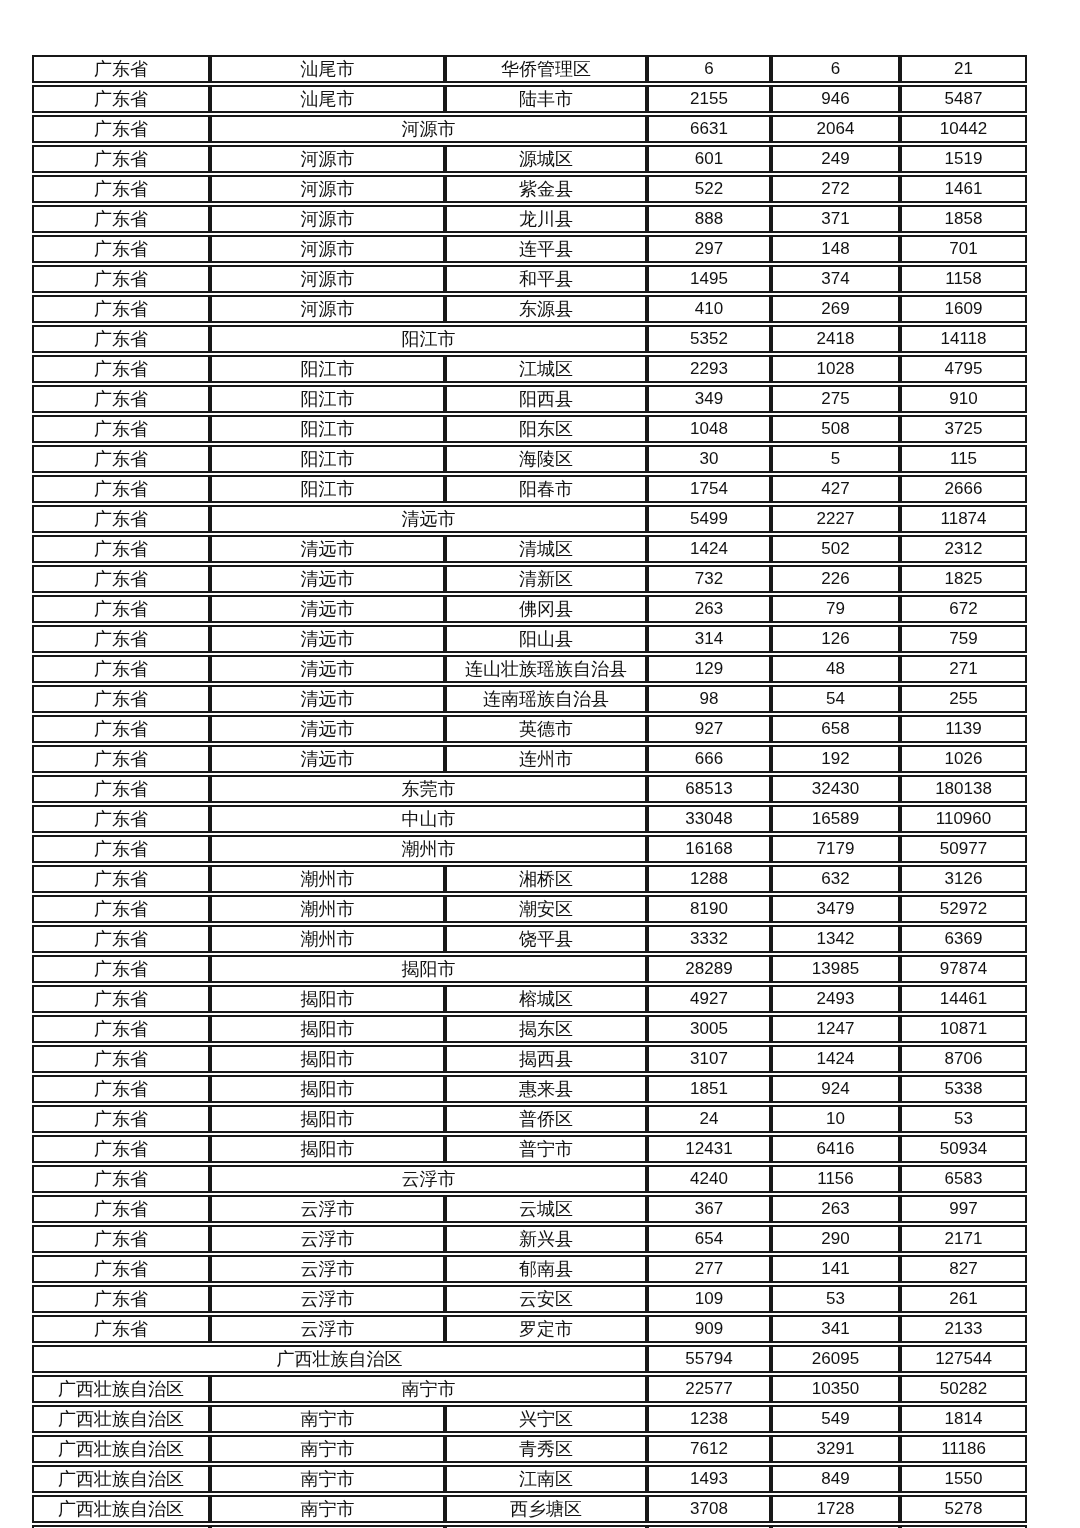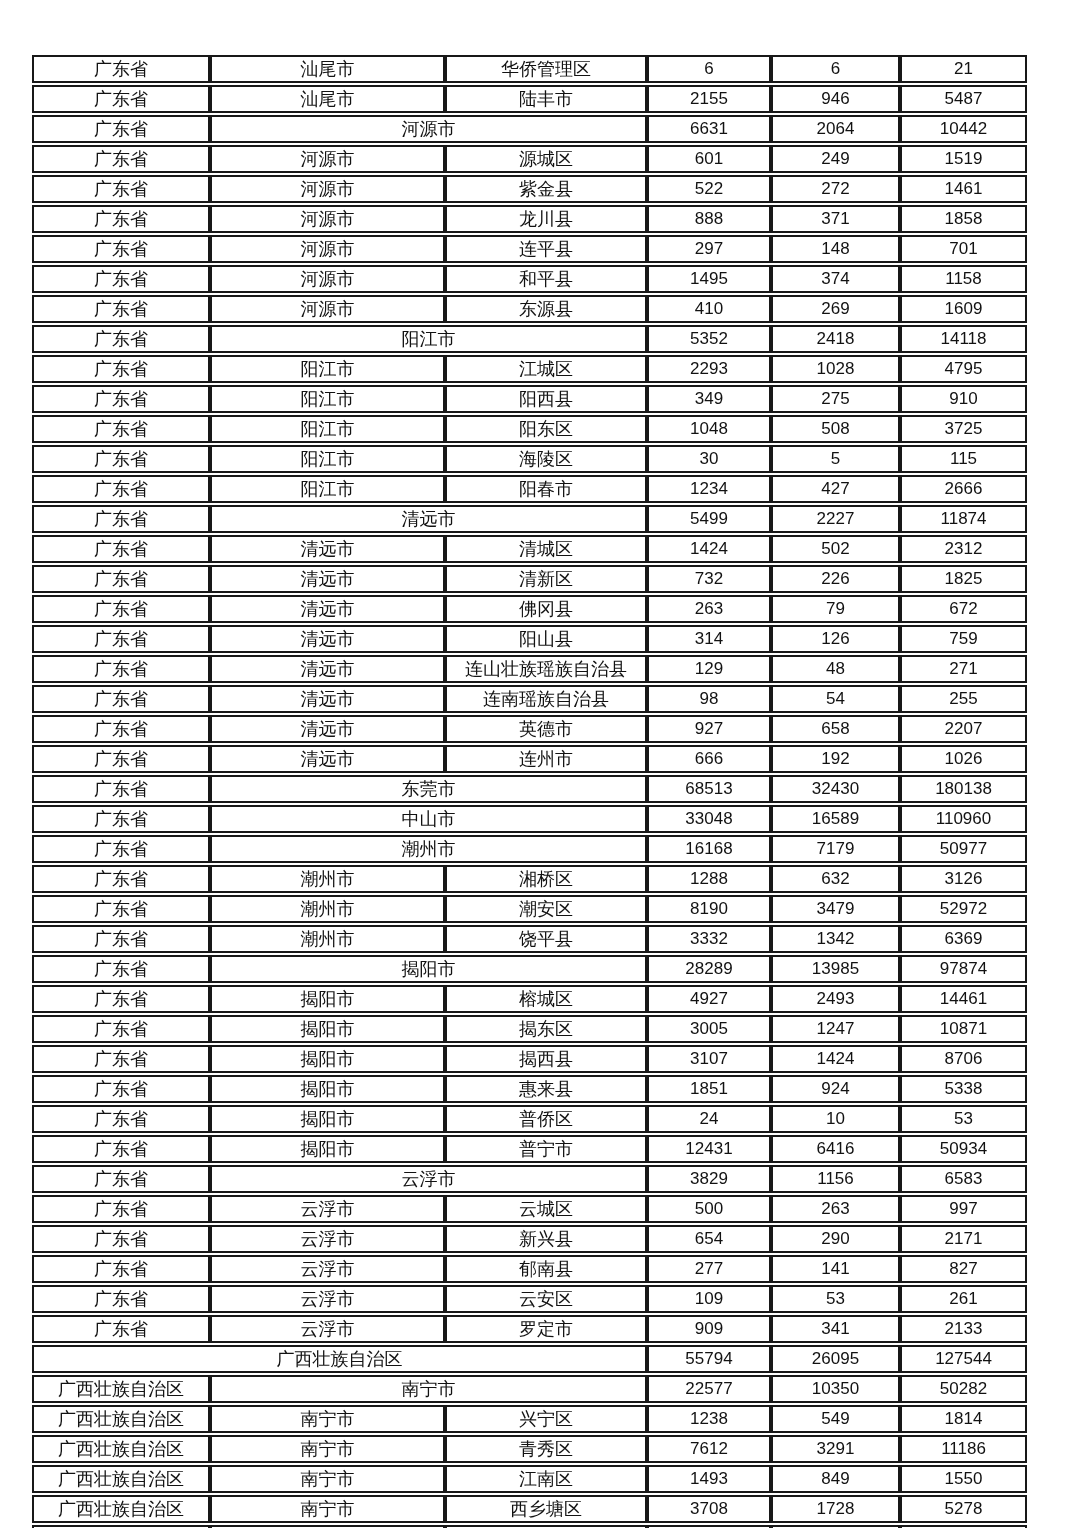--- a/index.html
+++ b/index.html
@@ -164,21 +164,21 @@
           <td class="name-cell">阳江市</td>
           <td class="name-cell">海陵区</td>
           <td class="value-cell">30</td>
           <td class="value-cell">5</td>
           <td class="value-cell">115</td>
         </tr>
         <tr>
           <td class="name-cell">广东省</td>
           <td class="name-cell">阳江市</td>
           <td class="name-cell">阳春市</td>
-          <td class="value-cell">1234</td>
+          <td class="value-cell">1754</td>
           <td class="value-cell">427</td>
           <td class="value-cell">2666</td>
         </tr>
         <tr>
           <td class="name-cell">广东省</td>
           <td colspan="2" class="name-cell">清远市</td>
           <td class="value-cell">5499</td>
           <td class="value-cell">2227</td>
           <td class="value-cell">11874</td>
         </tr>
@@ -229,21 +229,21 @@
           <td class="value-cell">98</td>
           <td class="value-cell">54</td>
           <td class="value-cell">255</td>
         </tr>
         <tr>
           <td class="name-cell">广东省</td>
           <td class="name-cell">清远市</td>
           <td class="name-cell">英德市</td>
           <td class="value-cell">927</td>
           <td class="value-cell">658</td>
-          <td class="value-cell">2207</td>
+          <td class="value-cell">1139</td>
         </tr>
         <tr>
           <td class="name-cell">广东省</td>
           <td class="name-cell">清远市</td>
           <td class="name-cell">连州市</td>
           <td class="value-cell">666</td>
           <td class="value-cell">192</td>
           <td class="value-cell">1026</td>
         </tr>
         <tr>
@@ -342,29 +342,29 @@
           <td class="name-cell">广东省</td>
           <td class="name-cell">揭阳市</td>
           <td class="name-cell">普宁市</td>
           <td class="value-cell">12431</td>
           <td class="value-cell">6416</td>
           <td class="value-cell">50934</td>
         </tr>
         <tr>
           <td class="name-cell">广东省</td>
           <td colspan="2" class="name-cell">云浮市</td>
-          <td class="value-cell">3829</td>
+          <td class="value-cell">4240</td>
           <td class="value-cell">1156</td>
           <td class="value-cell">6583</td>
         </tr>
         <tr>
           <td class="name-cell">广东省</td>
           <td class="name-cell">云浮市</td>
           <td class="name-cell">云城区</td>
-          <td class="value-cell">500</td>
+          <td class="value-cell">367</td>
           <td class="value-cell">263</td>
           <td class="value-cell">997</td>
         </tr>
         <tr>
           <td class="name-cell">广东省</td>
           <td class="name-cell">云浮市</td>
           <td class="name-cell">新兴县</td>
           <td class="value-cell">654</td>
           <td class="value-cell">290</td>
           <td class="value-cell">2171</td>

